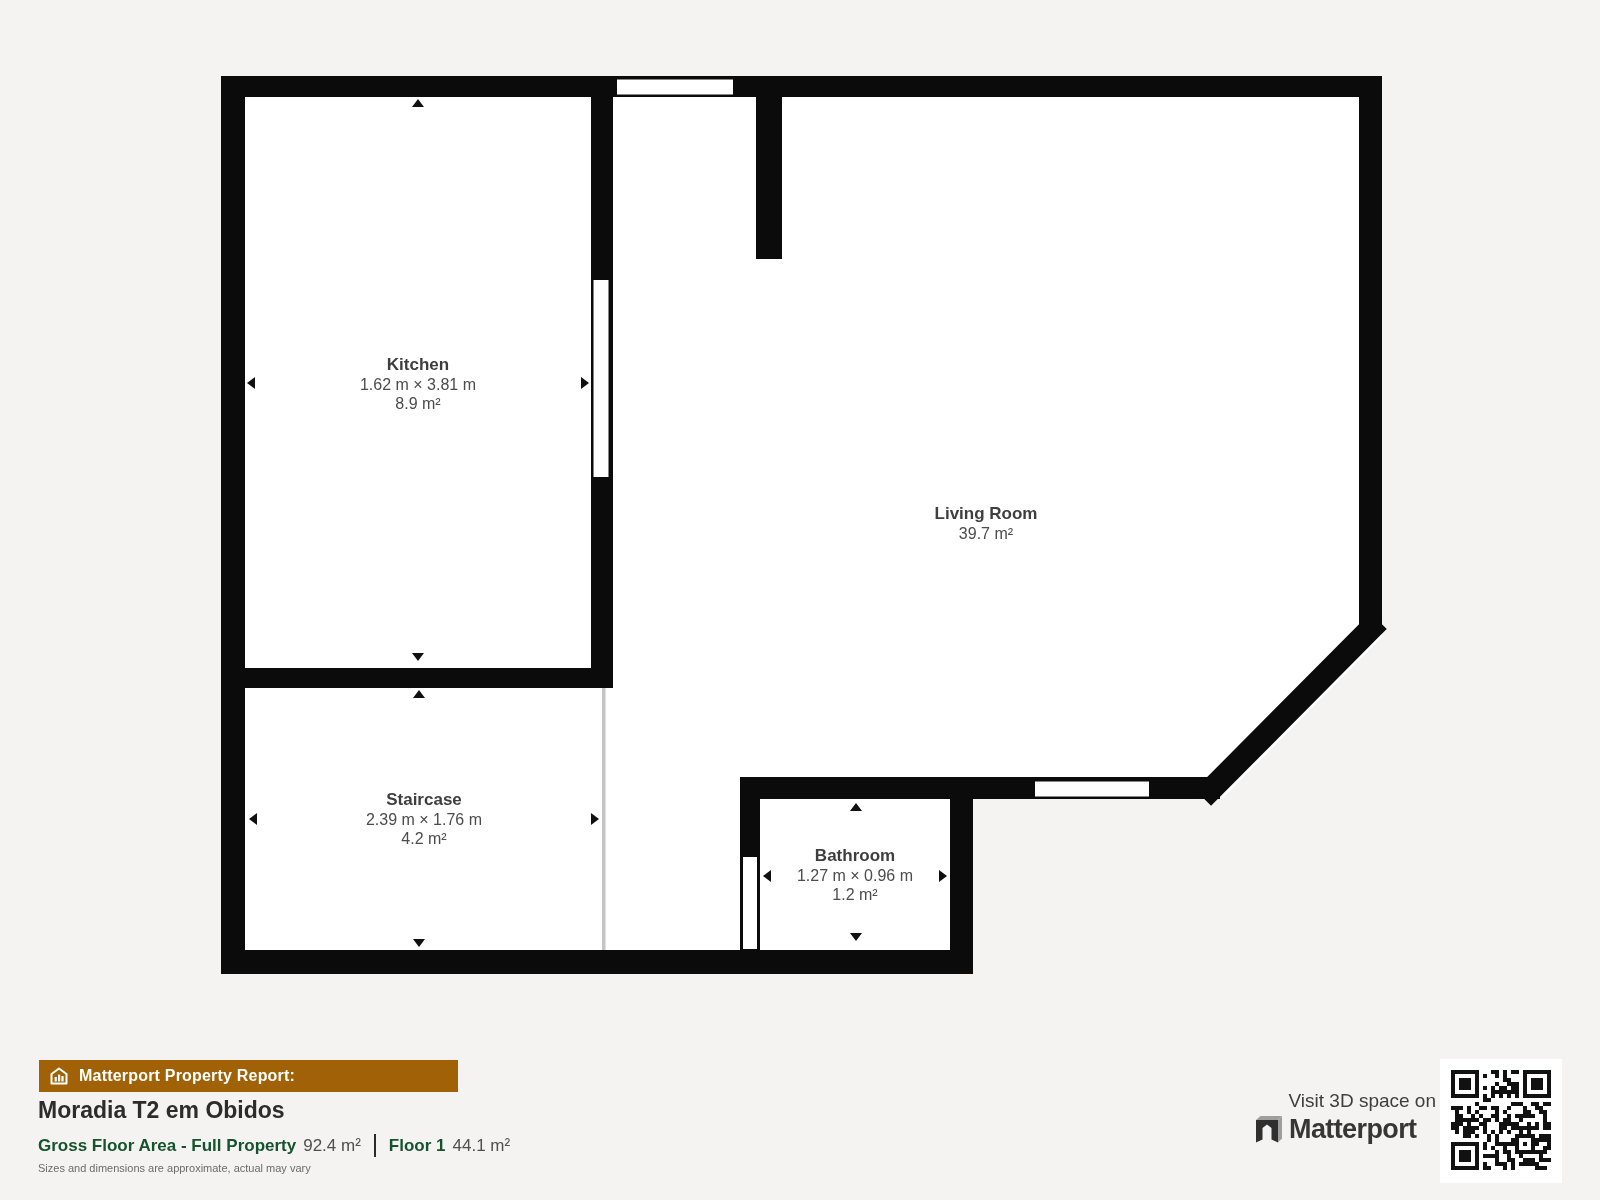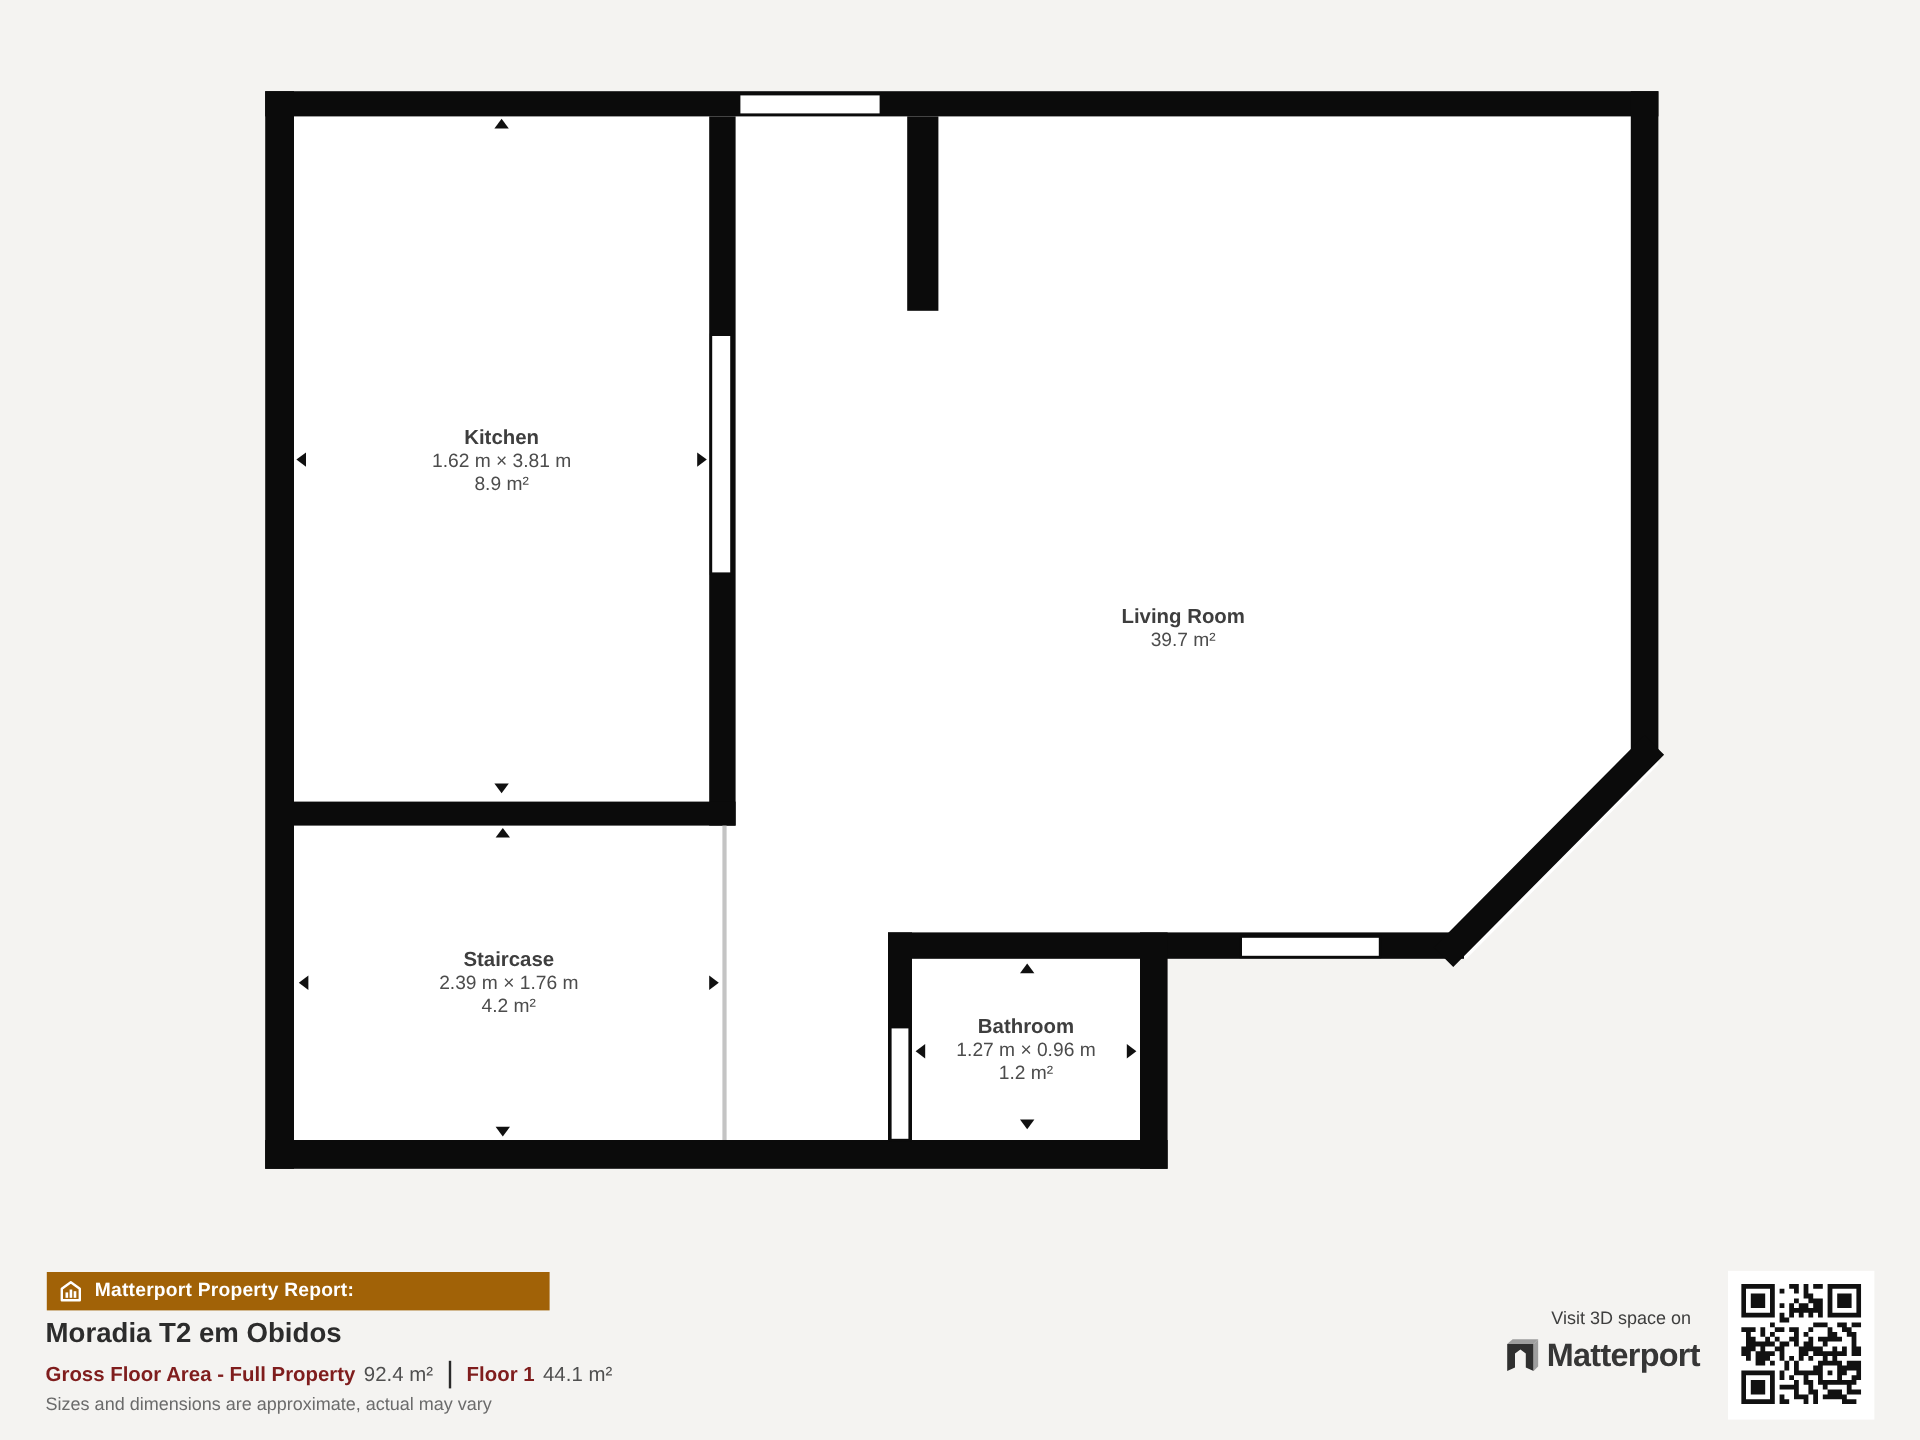--- a/index.html
+++ b/index.html
@@ -26,26 +26,26 @@
   .arr-right{border-top:6px solid transparent;border-bottom:6px solid transparent;border-left:8px solid #101010;}
   
   .banner{
     left:39px;top:1060px;width:419px;height:32px;background:#a16207;
     display:flex;align-items:center;
   }
   .banner svg{margin-left:10px;}
   .banner-label{color:#ffffff;font-size:16px;font-weight:700;margin-left:10px;letter-spacing:.2px;}
   .property-name{left:38px;top:1097px;font-size:23px;font-weight:700;color:#2c2c2c;}
   .info-row{left:38px;top:1134px;display:flex;align-items:center;font-size:17px;}
-  .info-label{font-weight:700;color:#7f1d1d;}
+  .info-label{font-weight:700;color:#14532d;}
   .info-value{color:#4f4f4f;margin-left:7px;}
   .info-divider{width:2px;height:23px;background:#2a2a2a;margin:0 13px;}
-  .disclaimer{left:38px;top:1162px;font-size:15px;color:#6b6b6b;}
+  .disclaimer{left:38px;top:1162px;font-size:11px;color:#6b6b6b;}
   
-  .visit-text{left:1266px;top:1090px;width:170px;text-align:center;font-size:15px;color:#3e3e3e;}
+  .visit-text{left:1266px;top:1090px;width:170px;text-align:right;font-size:19px;color:#3e3e3e;}
   .logo-row{left:1252px;top:1113px;display:flex;align-items:center;}
   .brand-wordmark{font-size:27px;font-weight:700;color:#363636;letter-spacing:-.6px;margin-left:7px;}
   .qr-card{left:1440px;top:1059px;width:122px;height:124px;background:#ffffff;}
   #qr-svg{left:1451px;top:1070px;}
 </style>
 </head>
 <body>
 
 <svg id="plan-svg" class="abs" width="1600" height="1200" viewBox="0 0 1600 1200">
 

